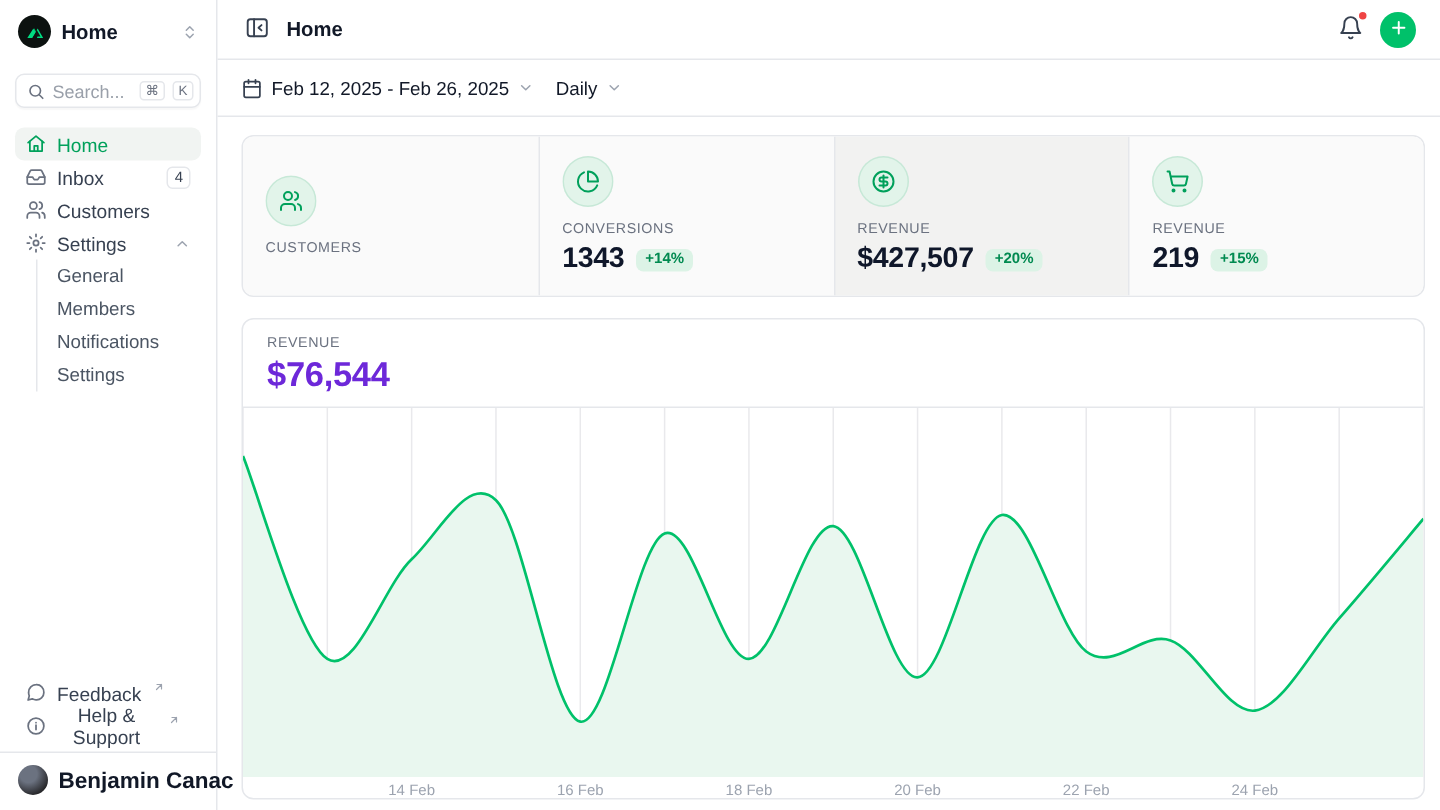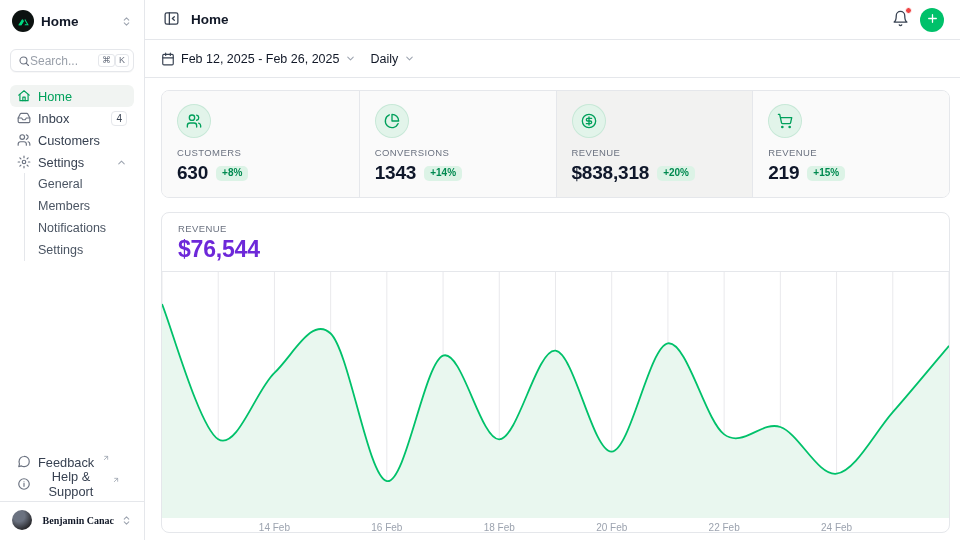--- a/index.html
+++ b/index.html
@@ -10,21 +10,21 @@
   
   .sidebar { width:145px; height:540px; border-right:1px solid #e5e7eb;
     display:flex; flex-direction:column; background:#fff; flex:0 0 145px; }
   .sidebar-top { padding:8px 10px 0 10px; flex:1; }
   .team-switcher { display:flex; align-items:center; gap:7px; width:100%;
     height:26px; background:none; border:none; cursor:pointer; padding:0 2px; }
   .logo-circle { width:22px; height:22px; border-radius:50%; background:#0c1210;
     display:flex; align-items:center; justify-content:center; flex:0 0 22px; }
   .team-name { font-size:13.5px; font-weight:700; color:#111827; flex:1; text-align:left; }
   .icon-muted { color:#9ca3af; display:inline-flex; }
-  .search-box { margin-top:15px; display:flex; align-items:center; 
+  .search-box { margin-top:15px; display:flex; align-items:center; gap:5px;
     height:23px; border:1px solid #e5e7eb; border-radius:6px; background:#fff;
     padding:0 4px 0 7px; width:100%; cursor:text; box-shadow:0 1px 1px rgba(0,0,0,.03); }
   .search-text { flex:1; text-align:left; font-size:12px; color:#9aa0aa; }
   .kbd { font-size:9px; color:#6b7280; border:1px solid #e5e7eb; border-radius:3px;
     padding:1px 3px; line-height:1; background:#fff; min-width:13px; text-align:center; }
   .nav { margin-top:13px; display:flex; flex-direction:column; }
   .nav-item { display:flex; align-items:center; gap:7px; height:22px; padding:0 7px;
     border-radius:6px; font-size:12.8px; color:#374151; background:none; border:none;
     cursor:pointer; width:100%; }
   .nav-item .nav-ic { display:inline-flex; color:#6b7280; }
@@ -41,21 +41,21 @@
   .sidebar-bottom { padding:0 10px 0 10px; }
   .sidebar-bottom .nav-item { height:22px; }
   .ext-arrow { color:#9ca3af; margin-left:1px; align-self:flex-start; margin-top:3px; display:inline-flex; }
   .user-row { border-top:1px solid #e5e7eb; margin:6px -10px 0 -10px;
     padding:8px 12px 10px 12px; display:flex; align-items:center; gap:7px;
     background:none; border-left:none; border-right:none; border-bottom:none;
     width:calc(100% + 20px); cursor:pointer; }
   .avatar { width:20px; height:20px; border-radius:50%;
     background:radial-gradient(circle at 35% 30%,#6b7280 0 30%,#27272a 75%);
     flex:0 0 20px; }
-  .user-name { font-size:10px; font-weight:700; color:#111827; flex:1; text-align:right; white-space:nowrap;font-family:Liberation Serif, serif; }
+  .user-name { font-size:15px; font-weight:700; color:#111827; flex:1; text-align:right; white-space:nowrap; }
 
   
   .main { flex:1; display:flex; flex-direction:column; min-width:0; }
   .topbar { height:40px; border-bottom:1px solid #e5e7eb; display:flex;
     align-items:center; padding:0 16px; gap:9px; flex:0 0 40px; }
   .icon-btn { background:none; border:none; cursor:pointer; display:inline-flex;
     align-items:center; justify-content:center; color:#374151; padding:2px; }
   .page-title { font-size:13.5px; font-weight:700; color:#111827; }
   .topbar-spacer { flex:1; }
   .bell-wrap { position:relative; }
@@ -304,24 +304,20 @@
         <button class="stat-cell">
           <span class="stat-icon">
             <svg width="16" height="16" viewBox="0 0 24 24" fill="none" stroke="currentColor" stroke-width="2" stroke-linecap="round" stroke-linejoin="round">
                 <circle cx="9" cy="7" r="4"></circle>
                 <path d="M2 21v-2a4 4 0 0 1 4-4h6a4 4 0 0 1 4 4v2"></path>
                 <path d="M16 3.1a4 4 0 0 1 0 7.8"></path>
                 <path d="M22 21v-2a4 4 0 0 0-3-3.9"></path>
               </svg>
           </span>
           <div class="stat-label">CUSTOMERS</div>
-          <div class="stat-value-row">
-            <span class="stat-value">630</span>
-            <span class="stat-delta">+8%</span>
-          </div>
         </button>
 
         <button class="stat-cell">
           <span class="stat-icon">
             <svg width="16" height="16" viewBox="0 0 24 24" fill="none" stroke="currentColor" stroke-width="2" stroke-linecap="round" stroke-linejoin="round">
                 <path d="M21.21 15.89A10 10 0 1 1 8 2.83"></path>
                 <path d="M22 12A10 10 0 0 0 12 2v10z"></path>
               </svg>
           </span>
           <div class="stat-label">CONVERSIONS</div>
@@ -334,21 +330,21 @@
         <button class="stat-cell selected">
           <span class="stat-icon">
             <svg width="16" height="16" viewBox="0 0 24 24" fill="none" stroke="currentColor" stroke-width="2" stroke-linecap="round" stroke-linejoin="round">
                 <circle cx="12" cy="12" r="10"></circle>
                 <path d="M16 8h-6a2 2 0 0 0 0 4h4a2 2 0 0 1 0 4H8"></path>
                 <path d="M12 6v12"></path>
               </svg>
           </span>
           <div class="stat-label">REVENUE</div>
           <div class="stat-value-row">
-            <span class="stat-value">$838,318</span>
+            <span class="stat-value">$427,507</span>
             <span class="stat-delta">+20%</span>
           </div>
         </button>
 
         <button class="stat-cell">
           <span class="stat-icon">
             <svg width="16" height="16" viewBox="0 0 24 24" fill="none" stroke="currentColor" stroke-width="2" stroke-linecap="round" stroke-linejoin="round">
                 <circle cx="8" cy="21" r="1"></circle>
                 <circle cx="19" cy="21" r="1"></circle>
                 <path d="M2.05 2.05h2l2.66 12.42a2 2 0 0 0 2 1.58h9.78a2 2 0 0 0 1.95-1.57l1.65-7.43H5.12"></path>

